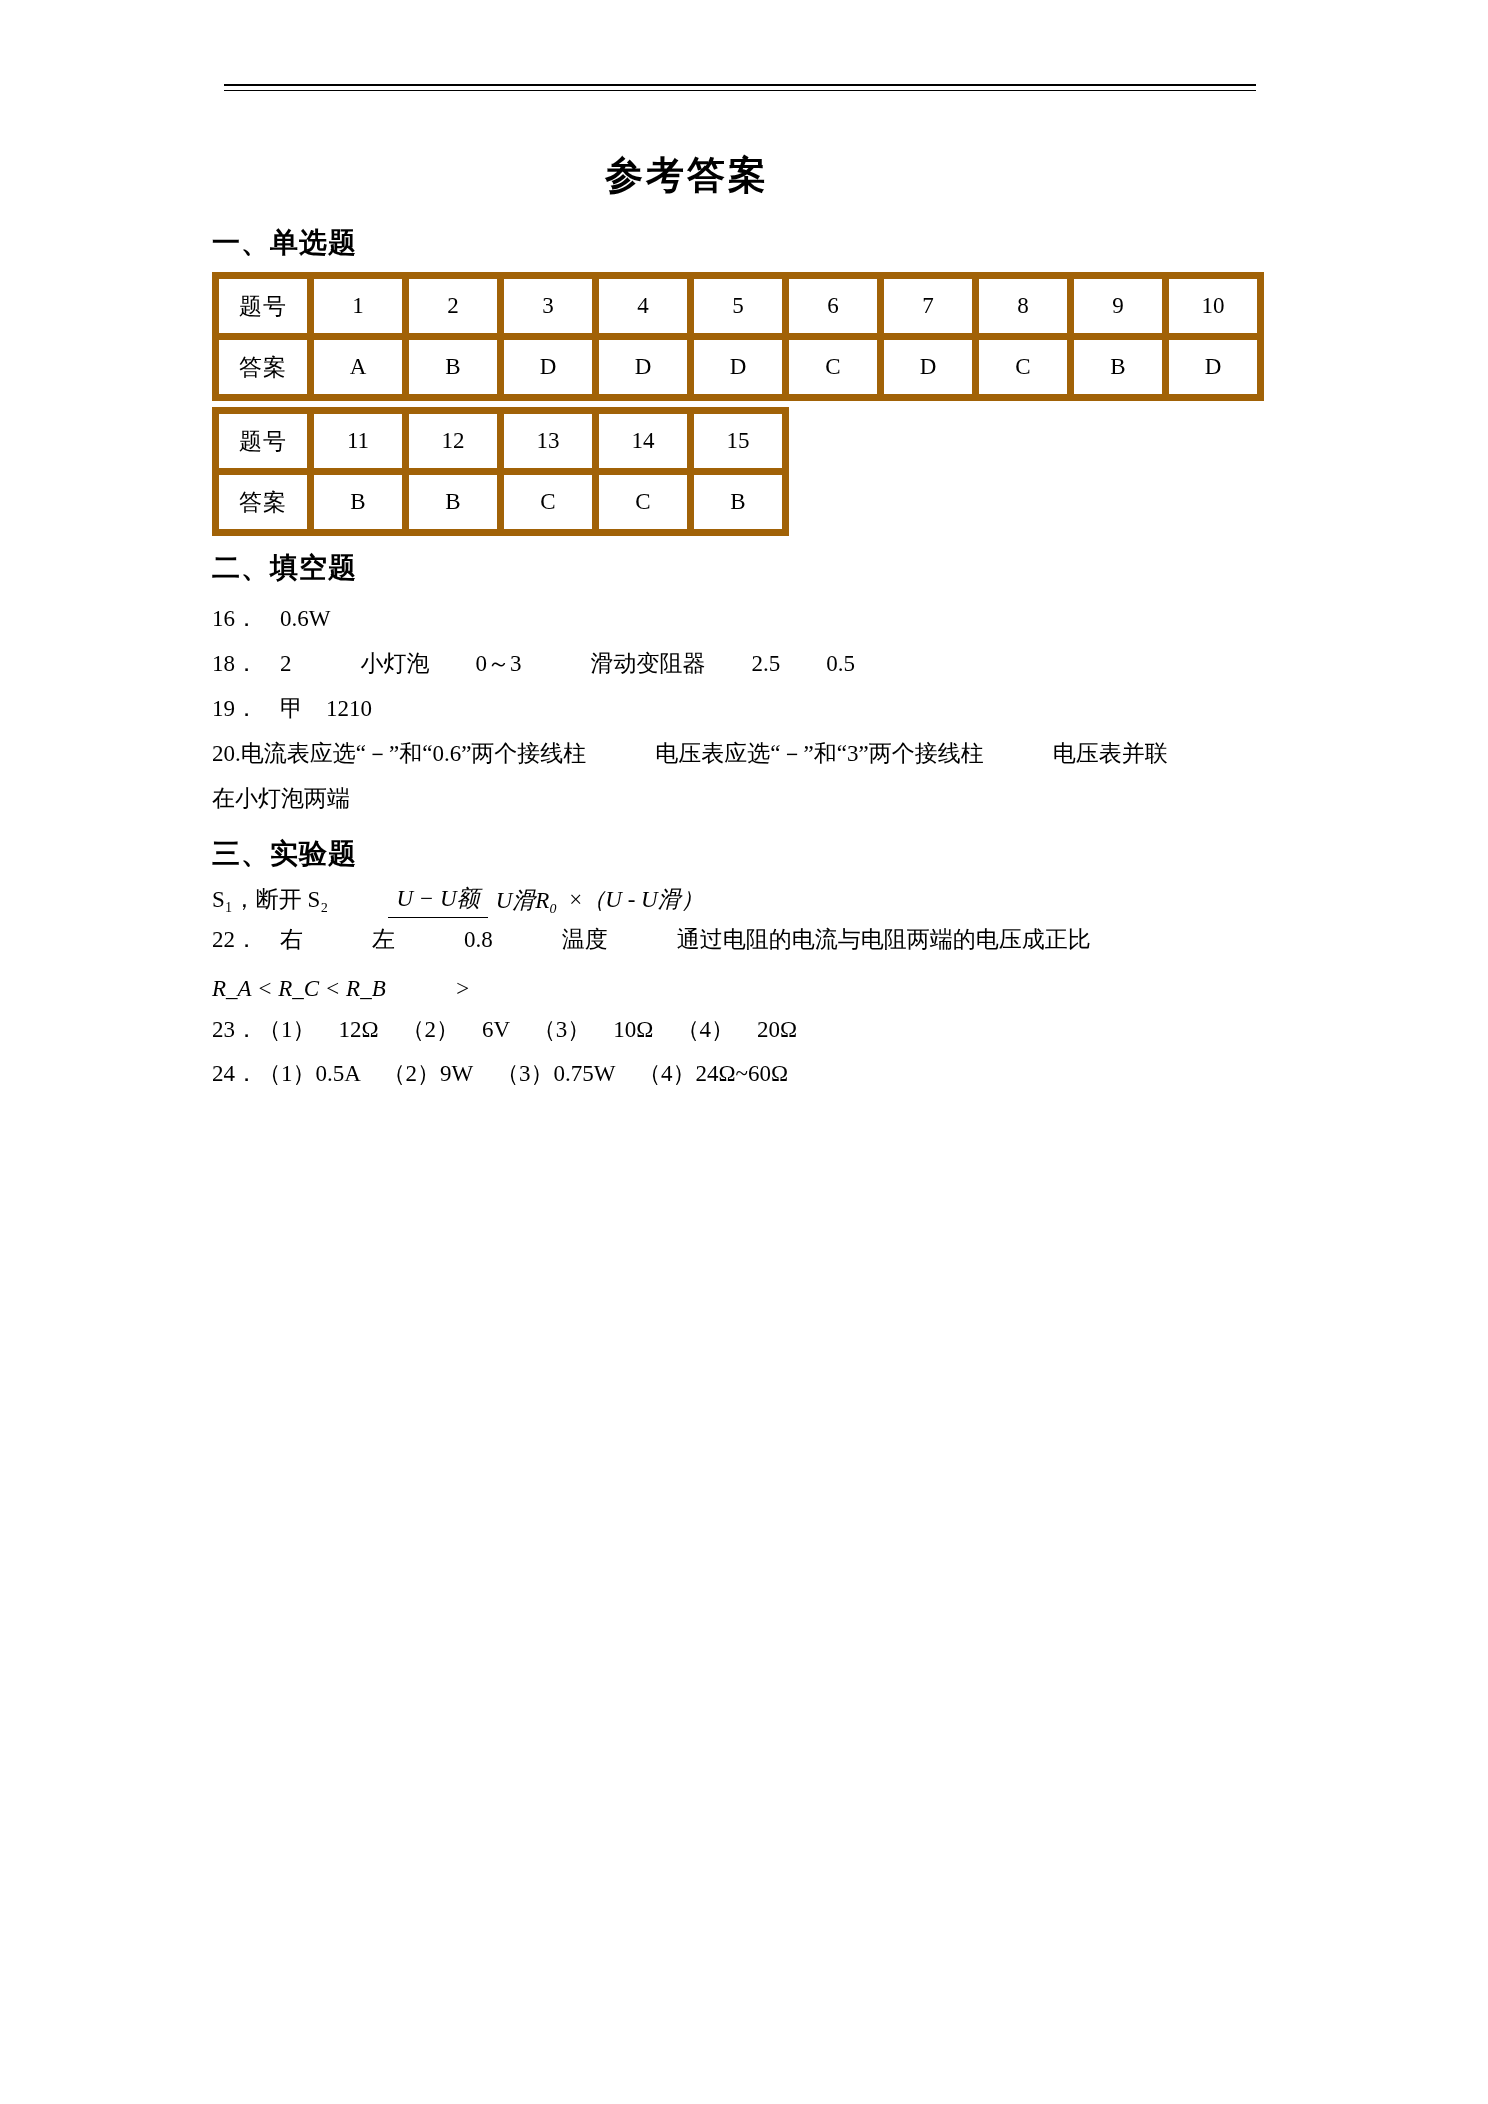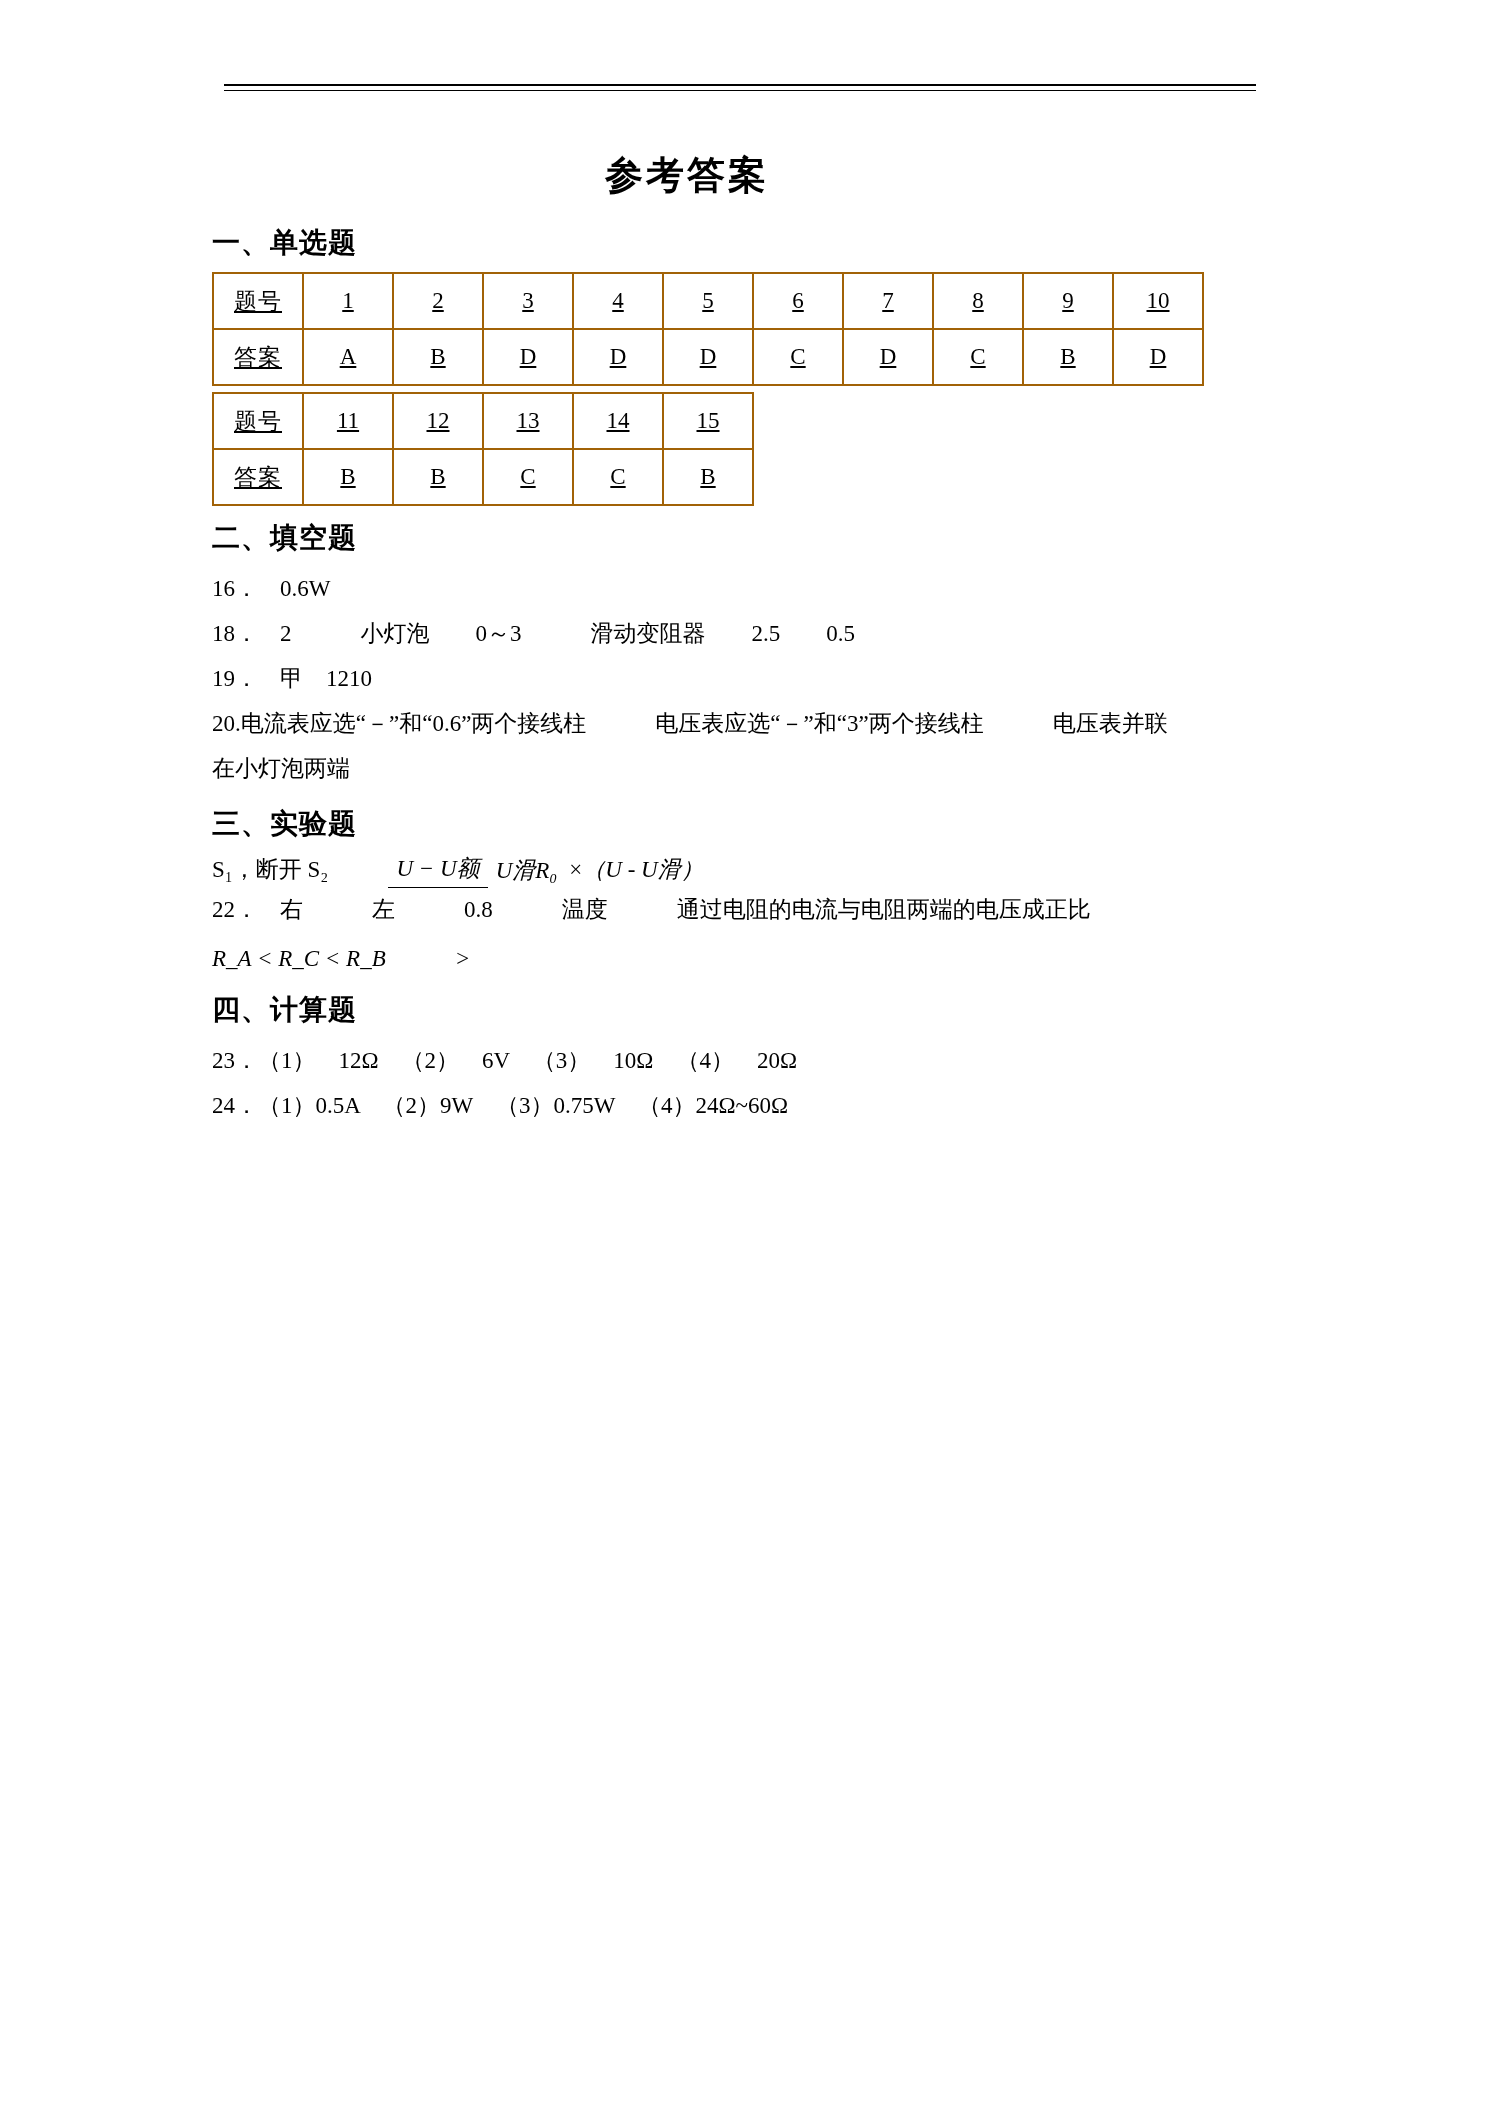--- a/index.html
+++ b/index.html
@@ -58,28 +58,27 @@
     margin: 12px 0 10px 0;
     line-height: 1.4;
   }
 
   table.ans {
     border-collapse: collapse;
     table-layout: fixed;
     margin: 6px 0 0 0;
   }
   table.ans td {
-    border: 2px solid #a16207;
+    border: 7px solid #a16207;
     height: 54px;
     text-align: center;
     vertical-align: middle;
     font-size: 23px;
     font-family: "Liberation Serif", "DejaVu Serif", serif;
     padding: 0;
-    text-decoration: underline;
   }
   table.ans td.lbl {
     width: 88px;
     letter-spacing: 1px;
   }
   table.ans td.cell {
     width: 88px;
   }
 
   .t1 { margin-bottom: 0; }
@@ -221,20 +220,19 @@
         <span class="denom">U滑R₀</span>
       </span>
       <span>×</span>
       <span class="ital">（U - U滑）</span>
     </div>
 
     <div class="line"><span class="num">22．</span><span class="gap-s"></span><span>右　　　左　　　0.8　　　温度　　　通过电阻的电流与电阻两端的电压成正比</span></div>
 
     <div class="rline">R_A &lt; R_C &lt; R_B　　　&gt;</div>
 
-    <div class="section-head">四、计算题</div>
 
     <div class="line"><span class="num">23．</span><span>（1）　12Ω　（2）　6V　（3）　10Ω　（4）　20Ω</span></div>
 
     <div class="line"><span class="num">24．</span><span>（1）0.5A　（2）9W　（3）0.75W　（4）24Ω~60Ω</span></div>
 
   </div>
 </div>
 
 </body></html>

